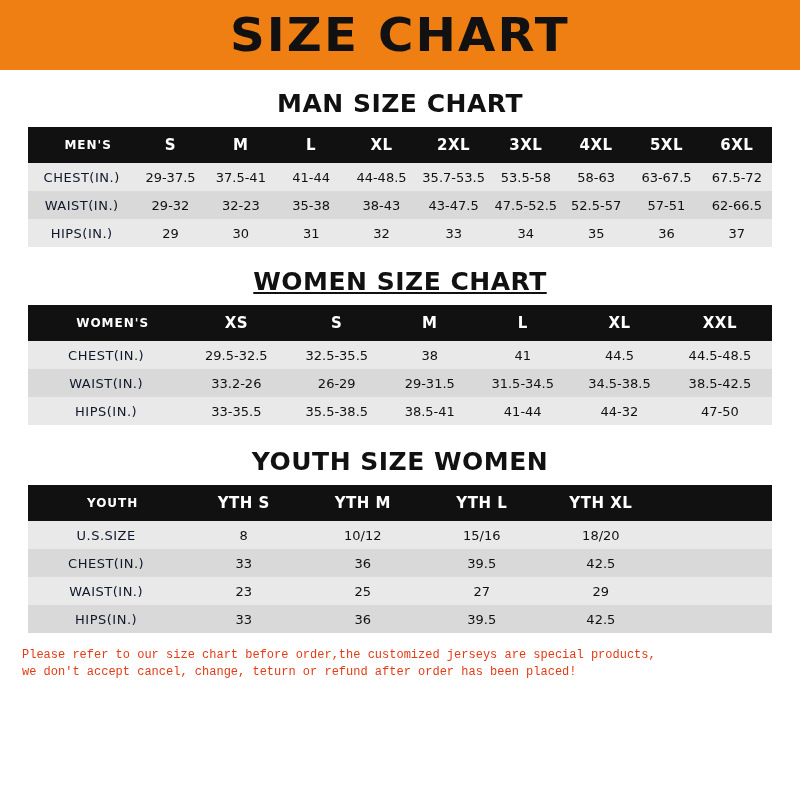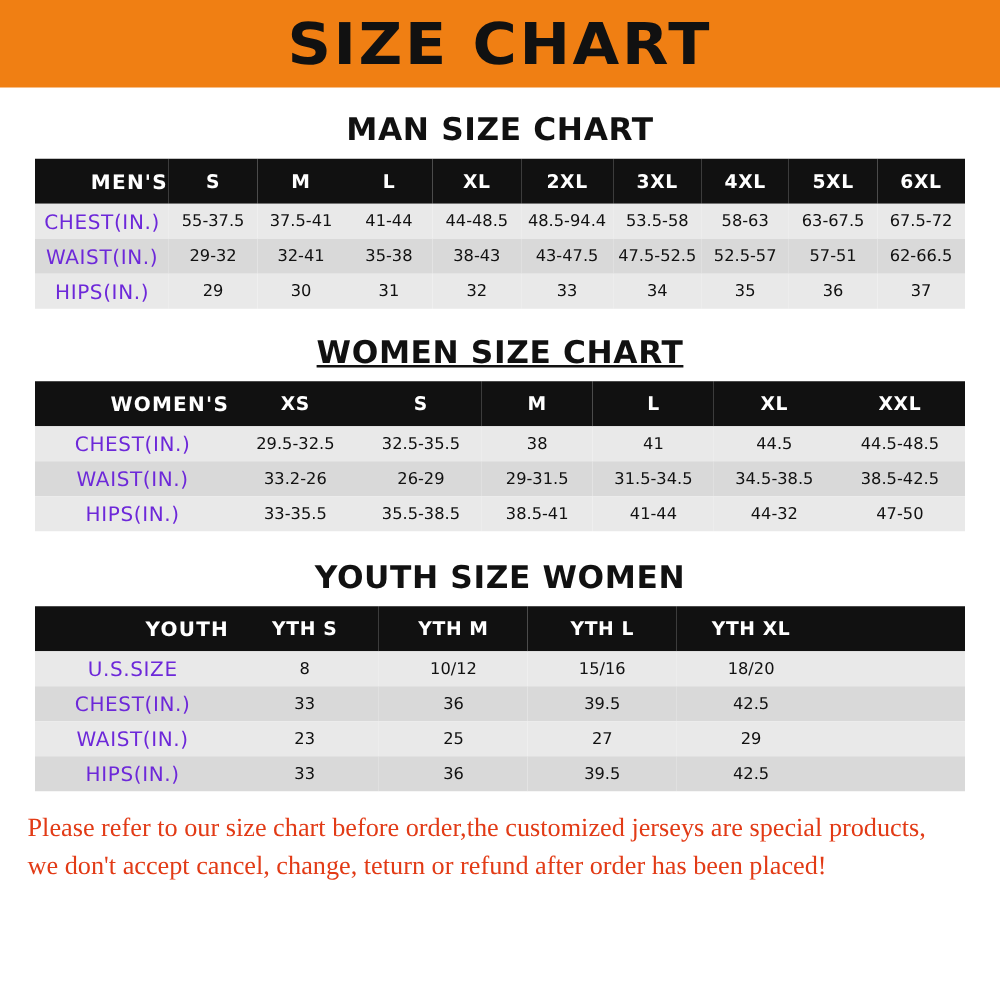--- a/index.html
+++ b/index.html
@@ -66,57 +66,57 @@
   }
   table.size-table tr.head-row td {
     color: #ffffff;
     font-weight: bold;
     font-size: 15px;
     height: 34px;
     text-align: center;
     letter-spacing: 0.5px;
   }
   table.size-table tr.head-row td.first-col {
-    text-align: right;
+    text-align: center;
     padding-left: 14px;
-    font-size: 16px;
+    font-size: 12px;
     letter-spacing: 1px;
   }
   table.size-table td {
     text-align: center;
     font-size: 13px;
     color: #111111;
     height: 26px;
     vertical-align: middle;
   }
   table.size-table td.first-col {
-    font-size: 16px;
+    font-size: 13px;
     letter-spacing: 0.5px;
-    color: #6d28d9;
+    color: #0f172a;
   }
   tr.row-light { background: #e9e9e9; }
   tr.row-dark  { background: #d9d9d9; }
 
   
   .women-table td { height: 29px; font-size: 13.5px; }
   .women-table tr.head-row td { height: 38px; font-size: 17px; }
   .women-table tr.head-row td.first-col { font-size: 17px; }
 
   .youth-table td { height: 30px; font-size: 13.5px; }
   .youth-table tr.head-row td { height: 38px; font-size: 16px; margin-left: 36px; }
   .youth-table tr.head-row td.first-col { font-size: 17px; }
 
   
   .footer-note {
     margin: 14px 22px 0 22px;
     color: #e23b16;
-    font-size: 21px;
+    font-size: 12px;
     line-height: 1.45;
     text-align: left;
-    font-family: Liberation Serif, serif;
+    font-family: Liberation Mono, monospace;
   }
   .footer-note div { white-space: nowrap; }
 </style>
 </head>
 <body>
 
 <div class="page">
 
   <div class="banner">
     <div class="banner-title">SIZE CHART</div>
@@ -145,34 +145,34 @@
         <td>L</td>
         <td>XL</td>
         <td>2XL</td>
         <td>3XL</td>
         <td>4XL</td>
         <td>5XL</td>
         <td>6XL</td>
       </tr>
       <tr class="row-light">
         <td class="first-col">CHEST(IN.)</td>
-        <td>55-37.5</td>
+        <td>29-37.5</td>
         <td>37.5-41</td>
         <td>41-44</td>
         <td>44-48.5</td>
-        <td>48.5-94.4</td>
+        <td>35.7-53.5</td>
         <td>53.5-58</td>
         <td>58-63</td>
         <td>63-67.5</td>
         <td>67.5-72</td>
       </tr>
       <tr class="row-dark">
         <td class="first-col">WAIST(IN.)</td>
         <td>29-32</td>
-        <td>32-41</td>
+        <td>32-23</td>
         <td>35-38</td>
         <td>38-43</td>
         <td>43-47.5</td>
         <td>47.5-52.5</td>
         <td>52.5-57</td>
         <td>57-51</td>
         <td>62-66.5</td>
       </tr>
       <tr class="row-light">
         <td class="first-col">HIPS(IN.)</td>

